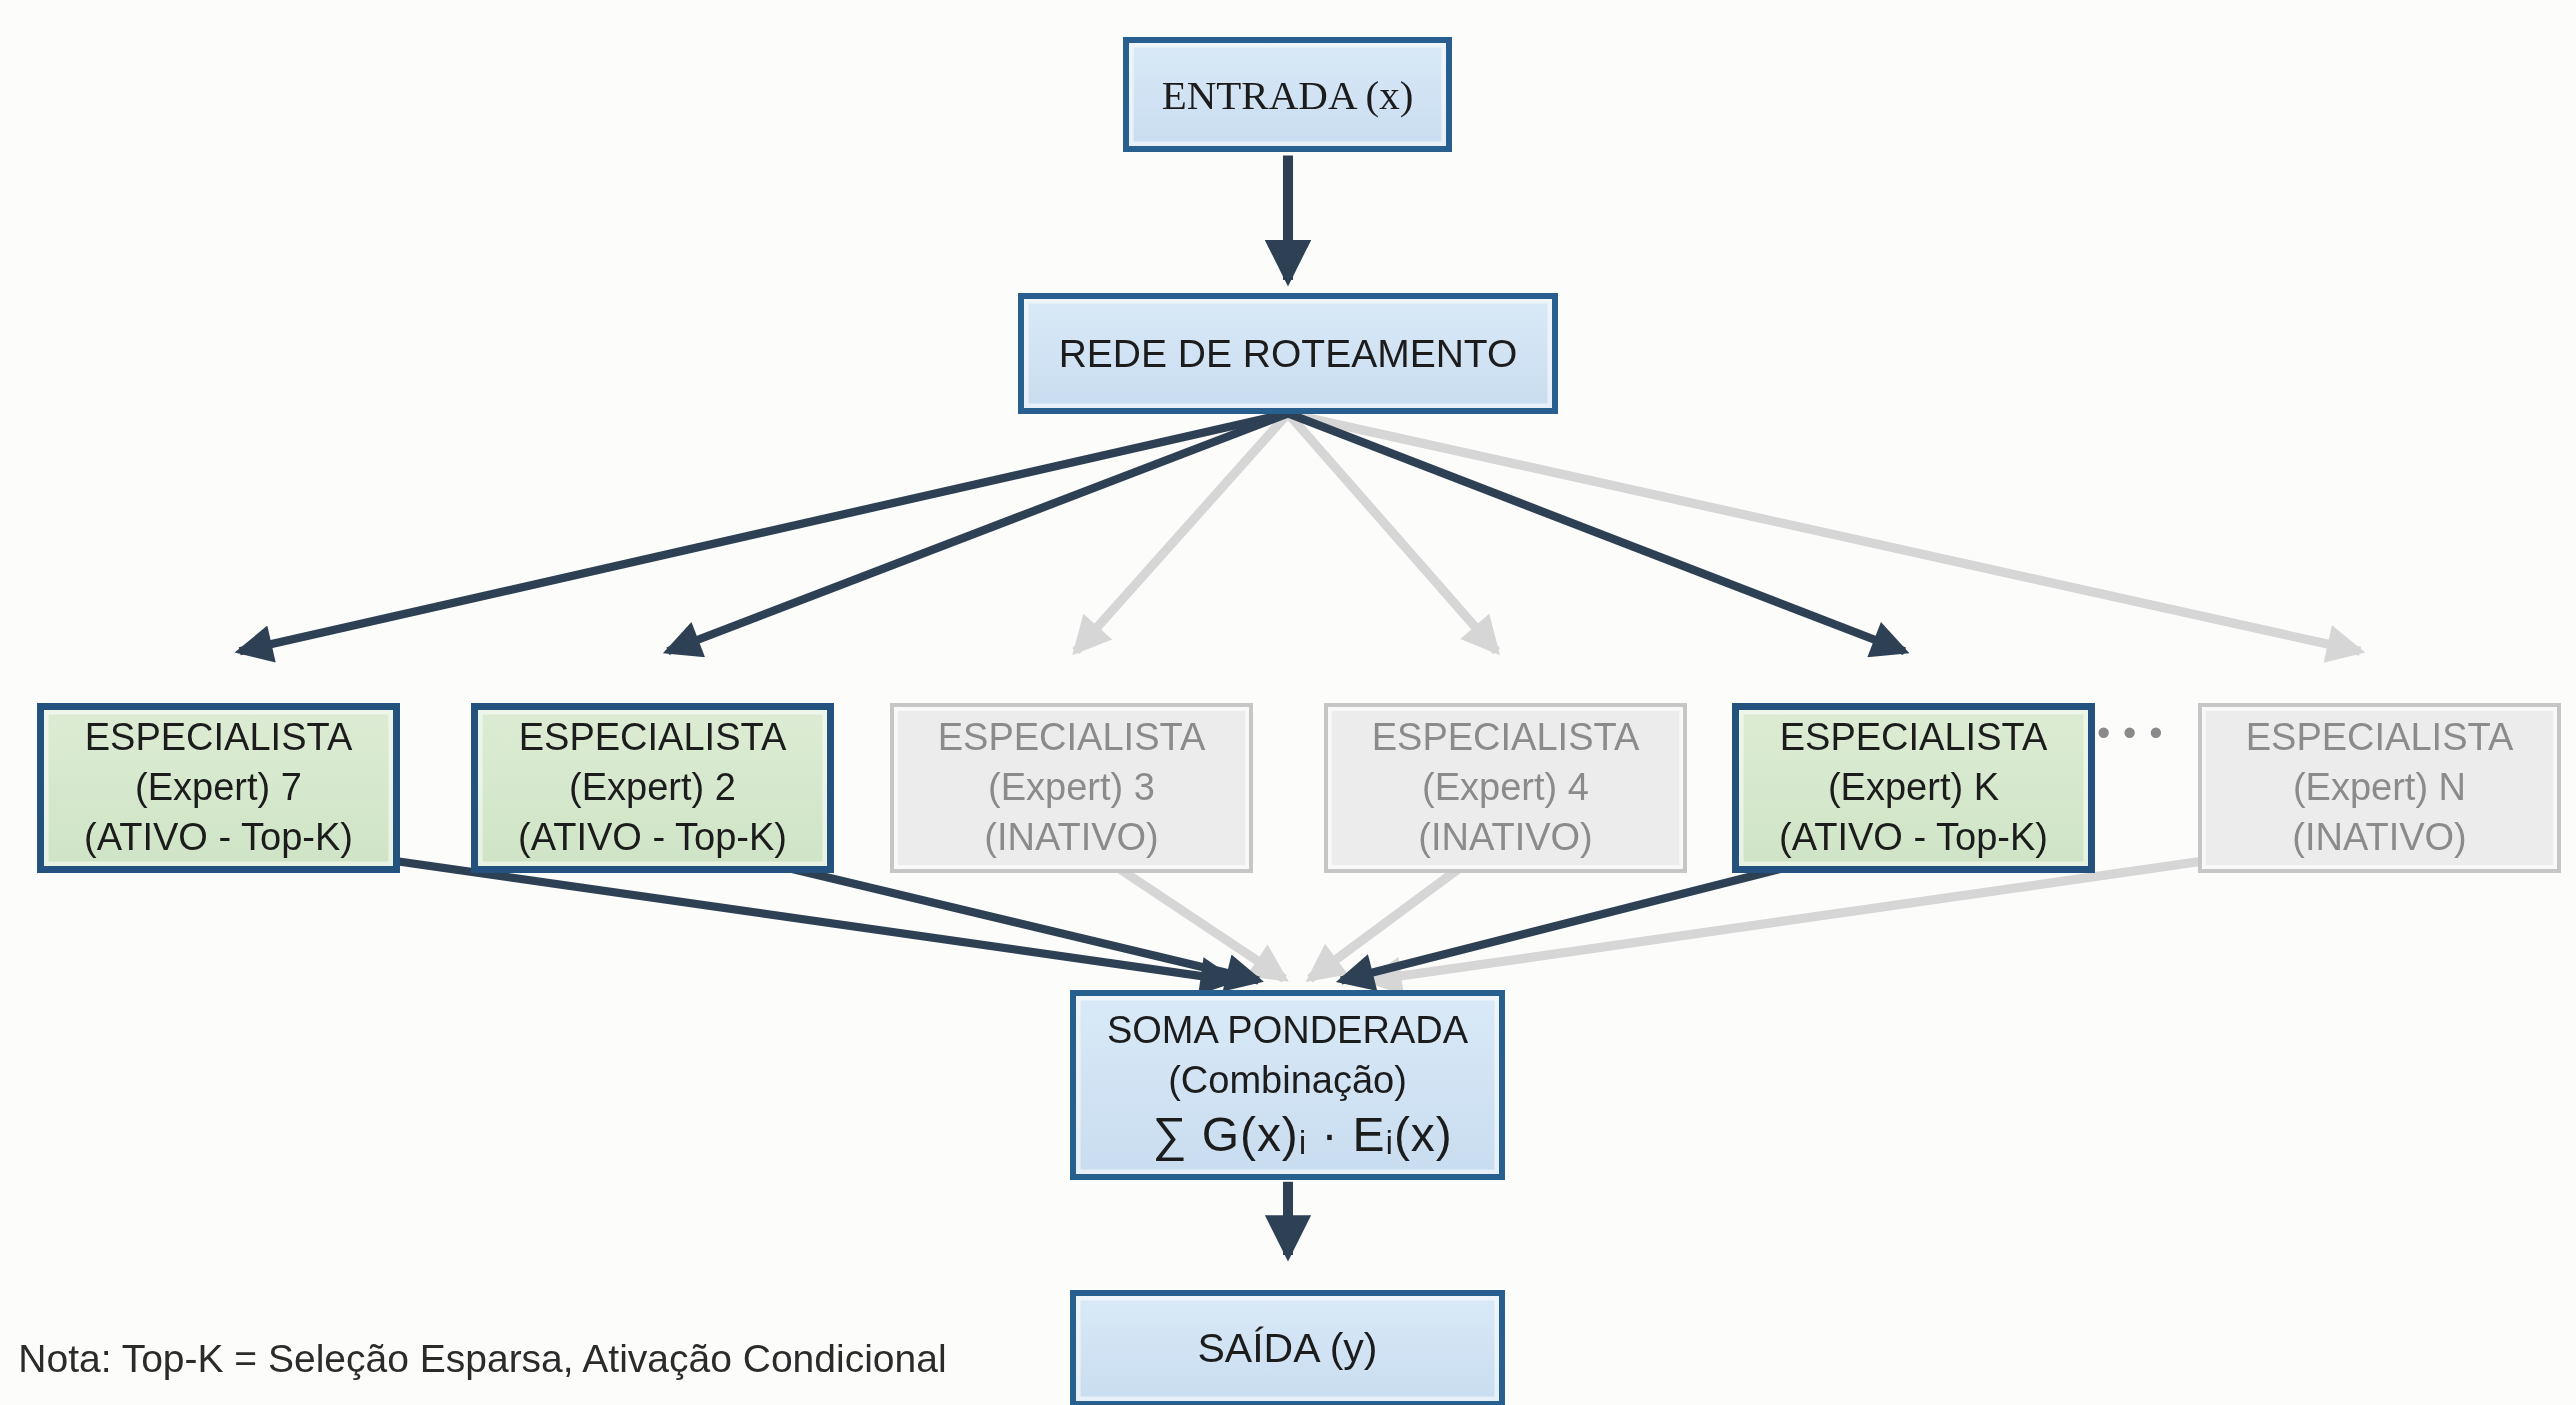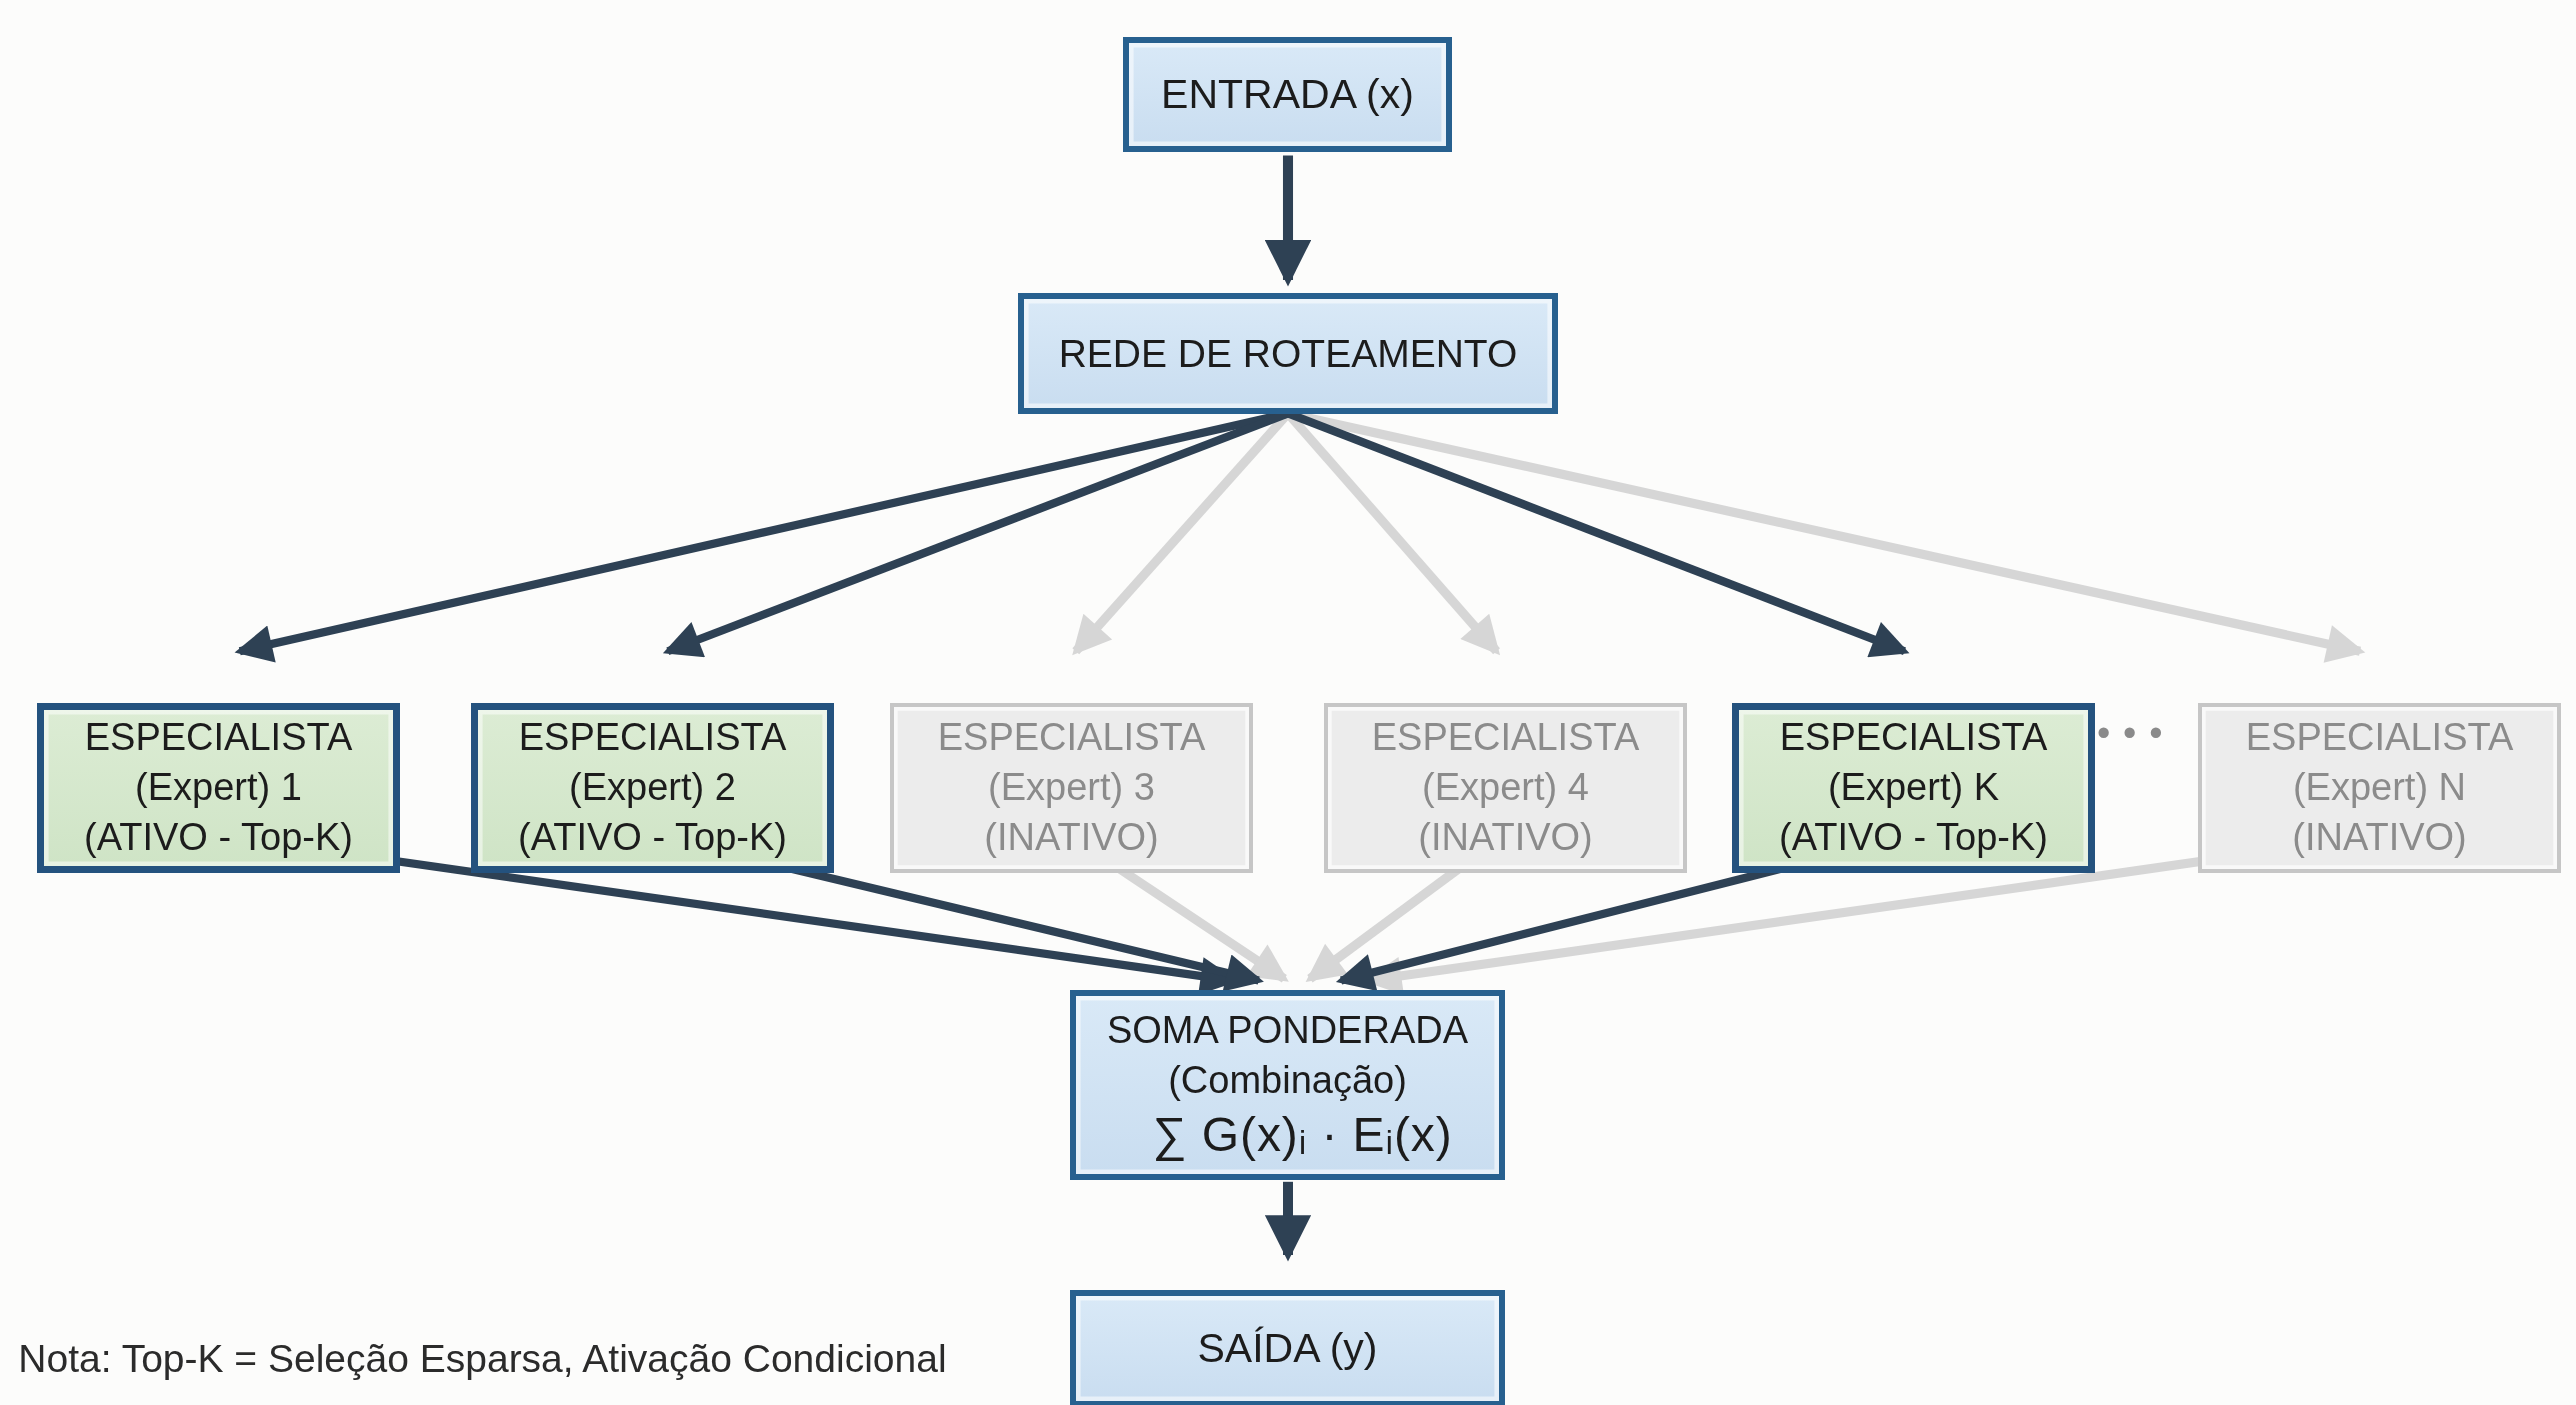--- a/index.html
+++ b/index.html
@@ -52,21 +52,21 @@
     border:7.3px solid var(--green-border);
     box-shadow:inset 0 0 0 4.6px rgba(255,255,255,.5);
   }
   .gray-node{
     background:var(--gray-fill);
     border:4.6px solid var(--gray-border);
     box-shadow:inset 0 0 0 3.7px rgba(255,255,255,.7);
     color:var(--text-gray);
   }
 
-  #node-entrada{left:1123px;top:37px;width:329px;height:115px;font-size:41px;}
+  #node-entrada{left:1123px;top:37px;width:329px;height:115px;font-size:41px;font-family:Liberation Serif, serif;}
   #node-gating{left:1018px;top:293px;width:540px;height:121px;font-size:39px;line-height:1.38;gap:44px;}
   #node-soma{left:1070px;top:990px;width:435px;height:190px;font-size:38px;line-height:1.32;}
   #node-saida{left:1070px;top:1270px;width:435px;height:117px;font-size:41px;margin-top:20px;}
   .formula{font-size:48px;line-height:1.25;letter-spacing:0.9px;margin-left:30px;}
 
   .expert{
     top:663px;width:363px;height:170px;
     font-size:38px;line-height:1.31;margin-top:40px;
   }
   #expert-1{left:37px;}
@@ -124,21 +124,21 @@
   <div id="node-entrada" class="node blue-node">
     <span class="l1">ENTRADA (x)</span>
   </div>
 
   <div id="node-gating" class="node blue-node">
     <span class="l1">REDE DE ROTEAMENTO</span>
   </div>
 
   <div id="expert-1" class="node expert green-node">
     <span class="l1">ESPECIALISTA</span>
-    <span class="l2">(Expert) 1</span>
+    <span class="l2">(Expert) 7</span>
     <span class="l3">(ATIVO - Top-K)</span>
   </div>
 
   <div id="expert-2" class="node expert green-node">
     <span class="l1">ESPECIALISTA</span>
     <span class="l2">(Expert) 2</span>
     <span class="l3">(ATIVO - Top-K)</span>
   </div>
 
   <div id="expert-3" class="node expert gray-node">

